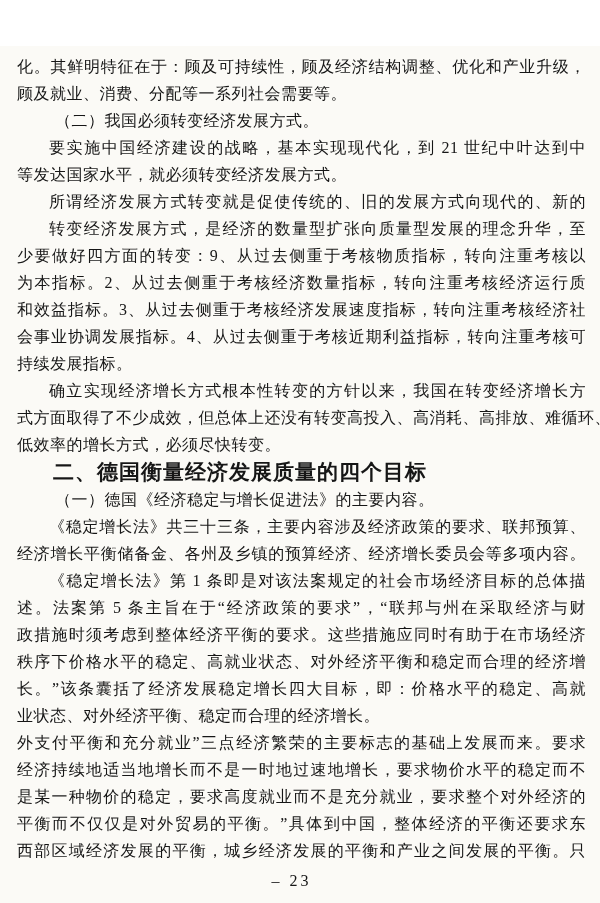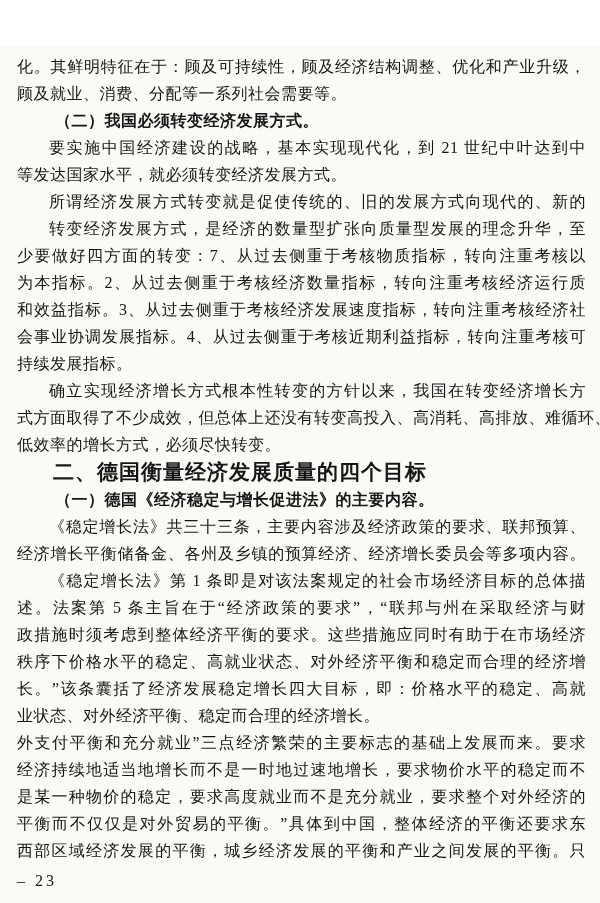--- a/index.html
+++ b/index.html
@@ -18,55 +18,55 @@
   .ln {
     height: 27px;
     line-height: 27px;
     font-size: 16px;
     white-space: nowrap;
     letter-spacing: 0.5px;
   }
   .ind { text-indent: 32px; }
   .just { text-align: justify; text-align-last: justify; }
   .sub {
-    font-weight: bold;
+    font-weight: normal;
     text-indent: 38px;
     font-family: "Liberation Sans", "DejaVu Sans", sans-serif;
   }
   .h1 {
     height: 28px;
     line-height: 28px;
     font-size: 21px;
     font-weight: bold;
     text-indent: 36px;
     white-space: nowrap;
     letter-spacing: 1px;
     font-family: Liberation Serif, serif;
   }
   .pagenum {
     margin-top: 8px;
-    text-align: left;
+    text-align: center;
     padding-right: 20px;
     font-size: 16px;
     letter-spacing: 3px;
     font-family: "Liberation Serif", "DejaVu Serif", serif;
   }
 </style>
 </head>
 <body>
 
 <div class="page">
   <div class="ln just">化。其鲜明特征在于：顾及可持续性，顾及经济结构调整、优化和产业升级，</div>
   <div class="ln">顾及就业、消费、分配等一系列社会需要等。</div>
   <div class="ln sub">（二）我国必须转变经济发展方式。</div>
   <div class="ln ind just">要实施中国经济建设的战略，基本实现现代化，到 21 世纪中叶达到中</div>
   <div class="ln">等发达国家水平，就必须转变经济发展方式。</div>
   <div class="ln ind just">所谓经济发展方式转变就是促使传统的、旧的发展方式向现代的、新的</div>
   <div class="ln ind just">转变经济发展方式，是经济的数量型扩张向质量型发展的理念升华，至</div>
-  <div class="ln just">少要做好四方面的转变：7、从过去侧重于考核物质指标，转向注重考核以</div>
+  <div class="ln just">少要做好四方面的转变：9、从过去侧重于考核物质指标，转向注重考核以</div>
   <div class="ln just">为本指标。2、从过去侧重于考核经济数量指标，转向注重考核经济运行质</div>
   <div class="ln just">和效益指标。3、从过去侧重于考核经济发展速度指标，转向注重考核经济社</div>
   <div class="ln just">会事业协调发展指标。4、从过去侧重于考核近期利益指标，转向注重考核可</div>
   <div class="ln">持续发展指标。</div>
   <div class="ln ind just">确立实现经济增长方式根本性转变的方针以来，我国在转变经济增长方</div>
   <div class="ln just">式方面取得了不少成效，但总体上还没有转变高投入、高消耗、高排放、难循环、</div>
   <div class="ln">低效率的增长方式，必须尽快转变。</div>
   <div class="h1">二、德国衡量经济发展质量的四个目标</div>
   <div class="ln sub">（一）德国《经济稳定与增长促进法》的主要内容。</div>
   <div class="ln ind just">《稳定增长法》共三十三条，主要内容涉及经济政策的要求、联邦预算、</div>

